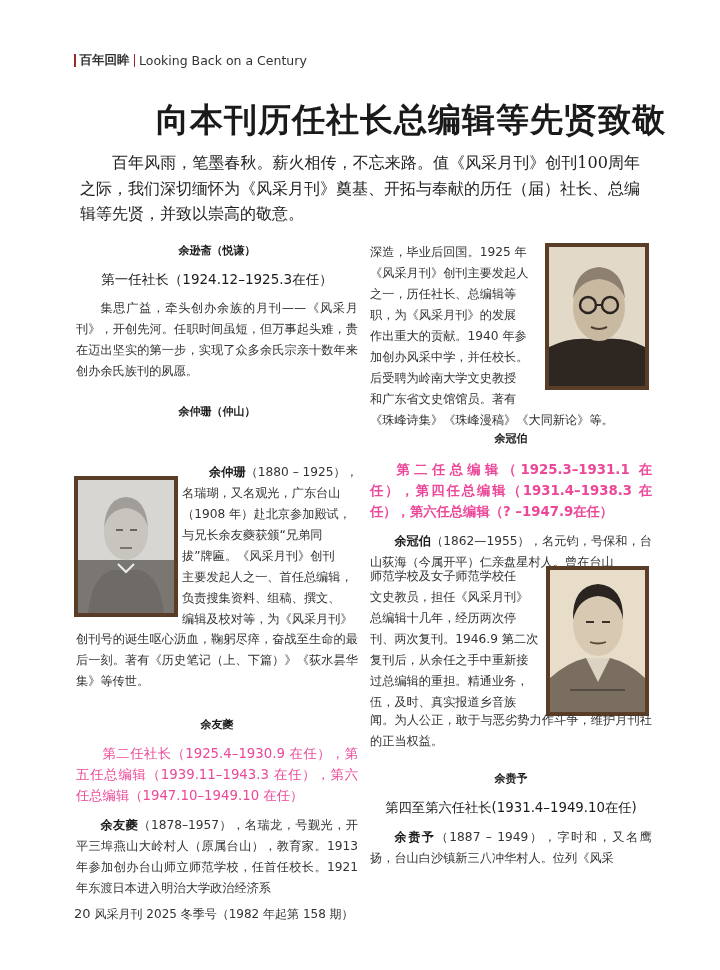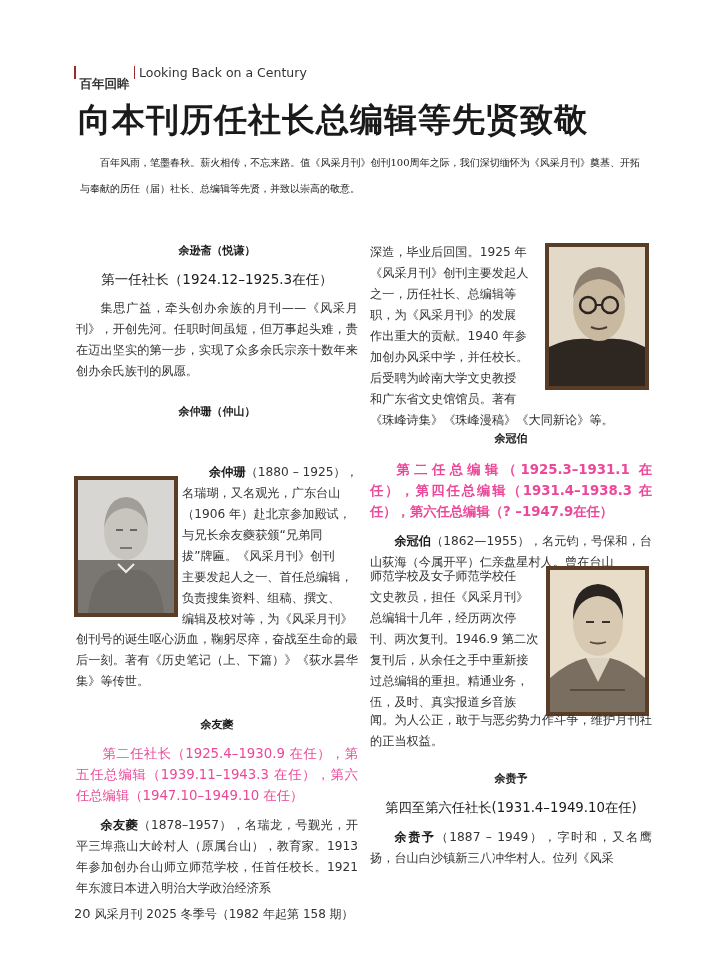--- a/index.html
+++ b/index.html
@@ -1,23 +1,23 @@
 <!DOCTYPE html>
 <html><head>
 <meta charset="utf-8">
 <style>
   html, body { margin:0; padding:0; }
   body { width:720px; height:970px; background:#ffffff; position:relative; overflow:hidden;
          font-family:"DejaVu Sans", "Liberation Sans", sans-serif; color:#2a2a2a; }
   .abs { position:absolute; }
   .header { left:74px; top:52px; font-size:12.5px; color:#333; display:flex; align-items:center; gap:4px; }
   .bar { display:inline-block; width:1.5px; height:13px; background:#9a2a2a; }
-  .cn-tag { font-weight:bold; color:#333;margin-top:24px; }
-  .title { left:0; width:666px; top:98px; text-align:center; font-size:33px; font-weight:bold; color:#1a1a1a; letter-spacing:1px; }
-  .intro { left:80px; width:560px; top:150px; font-family:"DejaVu Serif","Liberation Serif",serif; font-size:10px; line-height:25.5px; color:#222; text-indent:2em; text-align:justify; }
+  .cn-tag { font-weight:bold; color:#333; }
+  .title { left:0; width:666px; top:98px; text-align:right; font-size:33px; font-weight:bold; color:#1a1a1a; letter-spacing:1px; }
+  .intro { left:80px; width:560px; top:150px; font-family:"DejaVu Serif","Liberation Serif",serif; font-size:16px; line-height:25.5px; color:#222; text-indent:2em; text-align:justify; }
   .col { width:282px; font-size:12.2px; line-height:21px; color:#333; }
   .name { text-align:center; font-weight:bold; font-size:11px; color:#1a1a1a; }
   .role { text-align:center; font-size:13.5px; color:#1a1a1a; }
   .role-just { font-size:13.3px; color:#ec4899; line-height:21px; text-indent:2em; text-align:justify; font-weight:bold; }
   .p { text-indent:2em; text-align:justify; margin:0; }
   .p.noind { text-indent:0; }
   .p b { color:#1a1a1a; }
   .photo { background:#5a3d26; padding:4px; box-sizing:border-box; }
   .photo-inner { width:100%; height:100%; position:relative; overflow:hidden; }
   .footer { left:74px; top:906px; font-size:12px; color:#333; display:flex; gap:4px; }
@@ -58,21 +58,21 @@
       <path d="M40 84 L48 92 L56 84" stroke="#eee" stroke-width="2" fill="none"></path>
     </svg>
   </div>
 </div>
 
 <div class="abs col" style="left:182px; top:462px; width:176px;">
   <div style="text-align:right;">
     <b style="color:#1a1a1a;">余仲珊</b><span>（1880 – 1925），</span>
   </div>
   <div style="text-align:justify;">名瑞瑚，又名观光，广东台山</div>
-  <div>（1906 年）赴北京参加殿试，</div>
+  <div>（1908 年）赴北京参加殿试，</div>
   <div>与兄长余友夔获颁“兄弟同</div>
   <div>拔”牌匾。《风采月刊》创刊</div>
   <div>主要发起人之一、首任总编辑，</div>
   <div>负责搜集资料、组稿、撰文、</div>
   <div>编辑及校对等，为《风采月刊》</div>
 </div>
 
 <div class="abs col" style="left:76px; top:629px;">
   <p class="p noind">创刊号的诞生呕心沥血，鞠躬尽瘁，奋战至生命的最后一刻。著有《历史笔记（上、下篇）》《荻水昙华集》等传世。</p>
 

